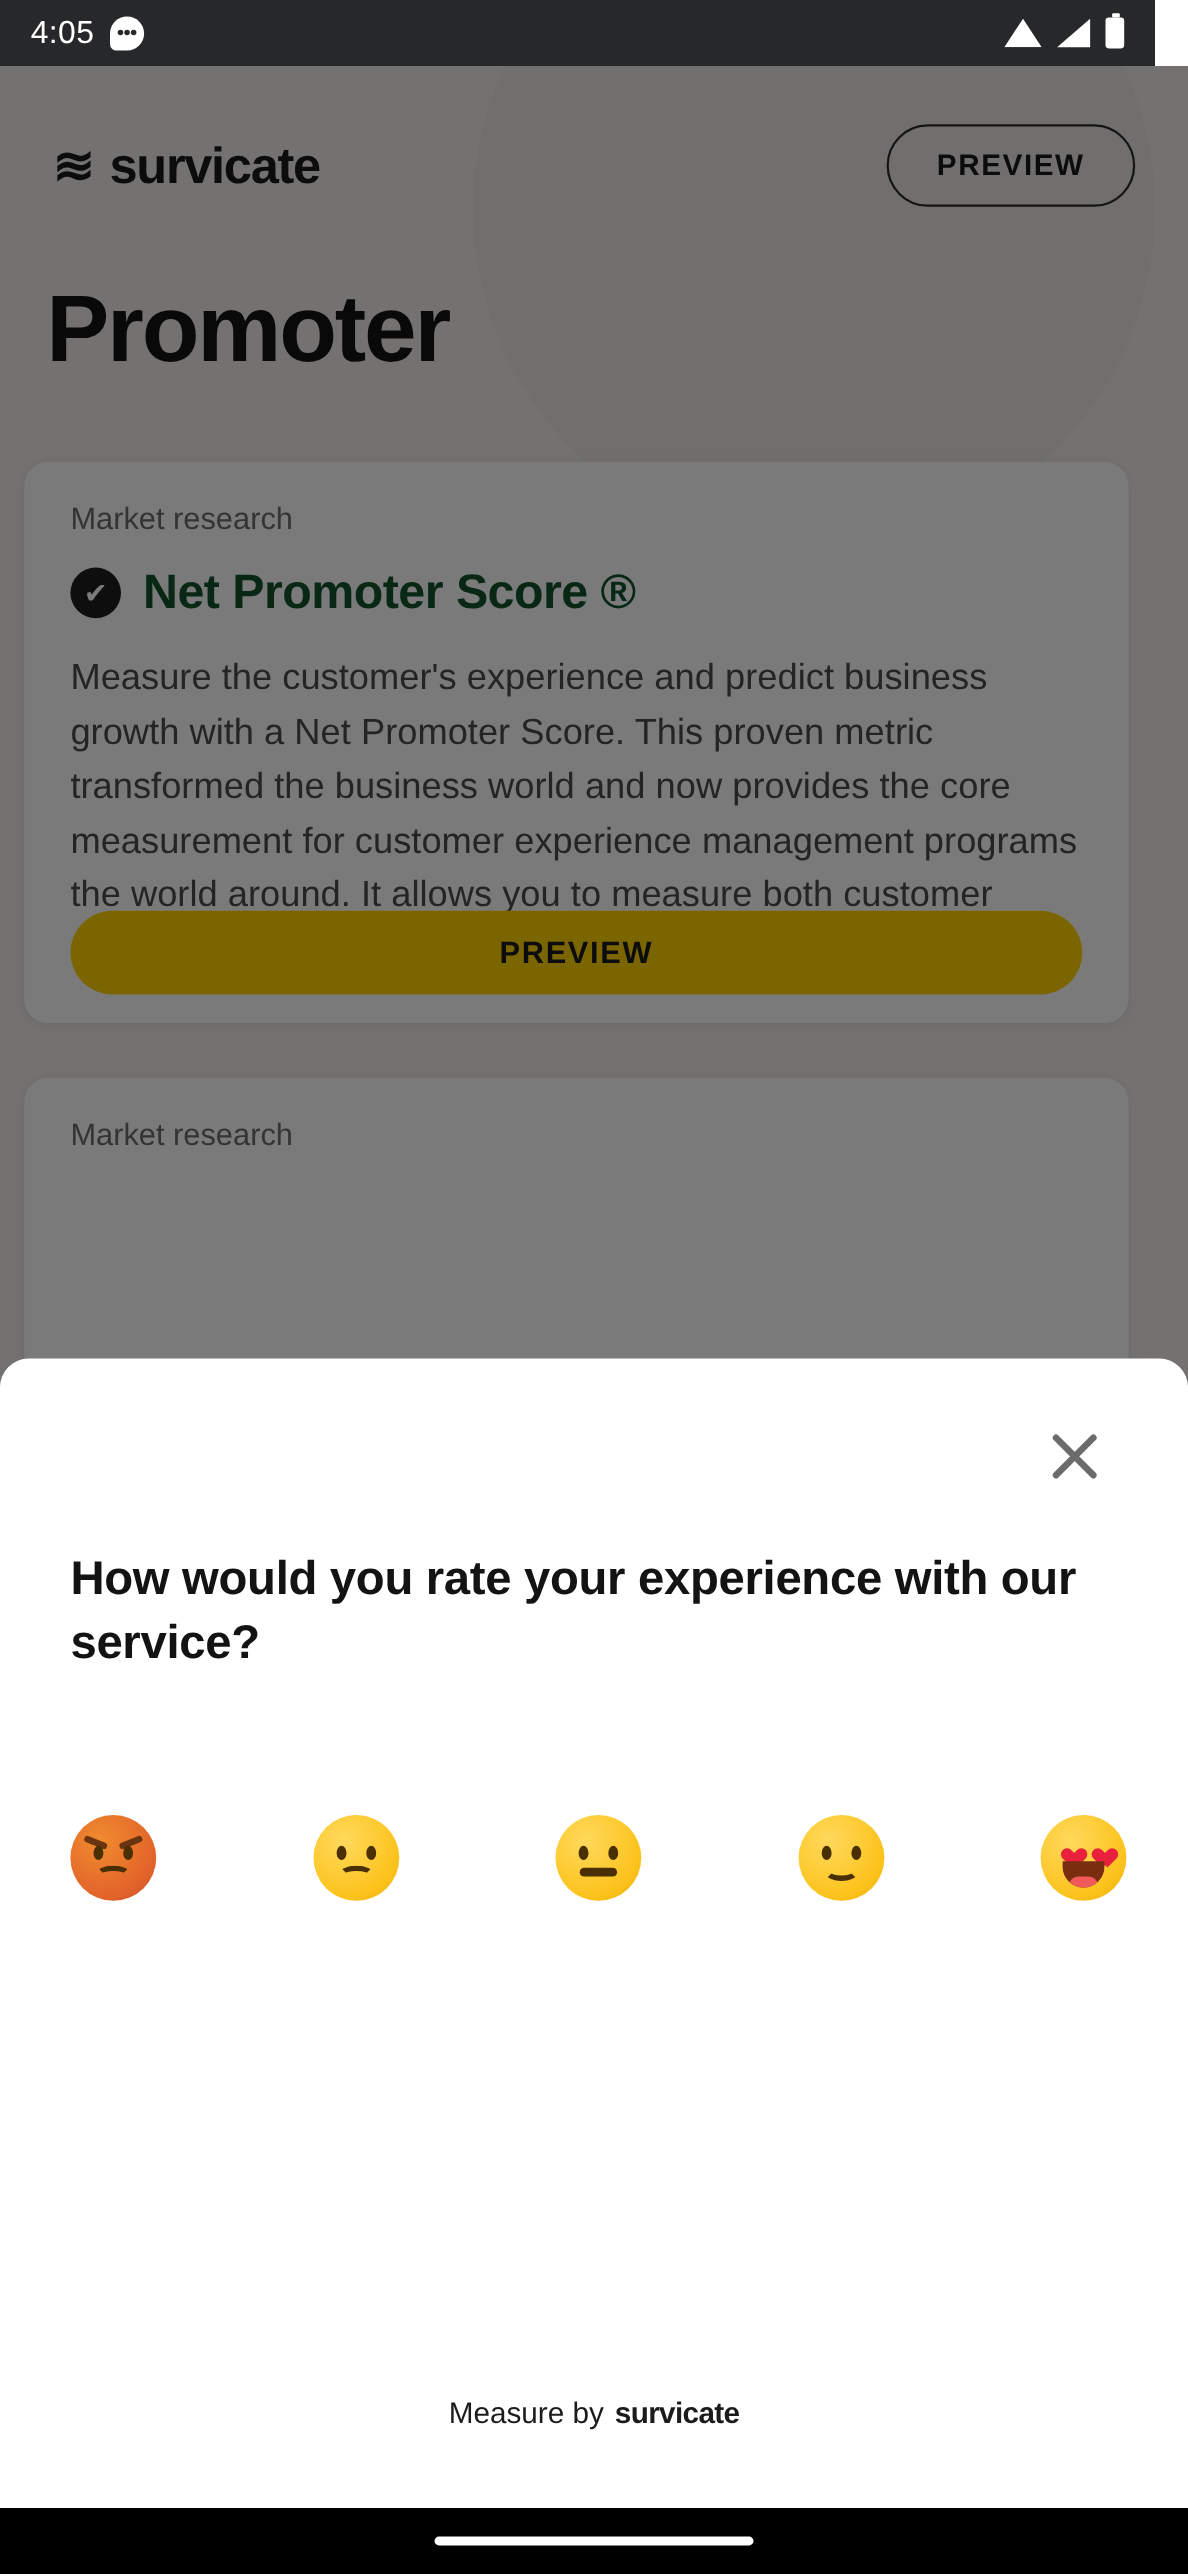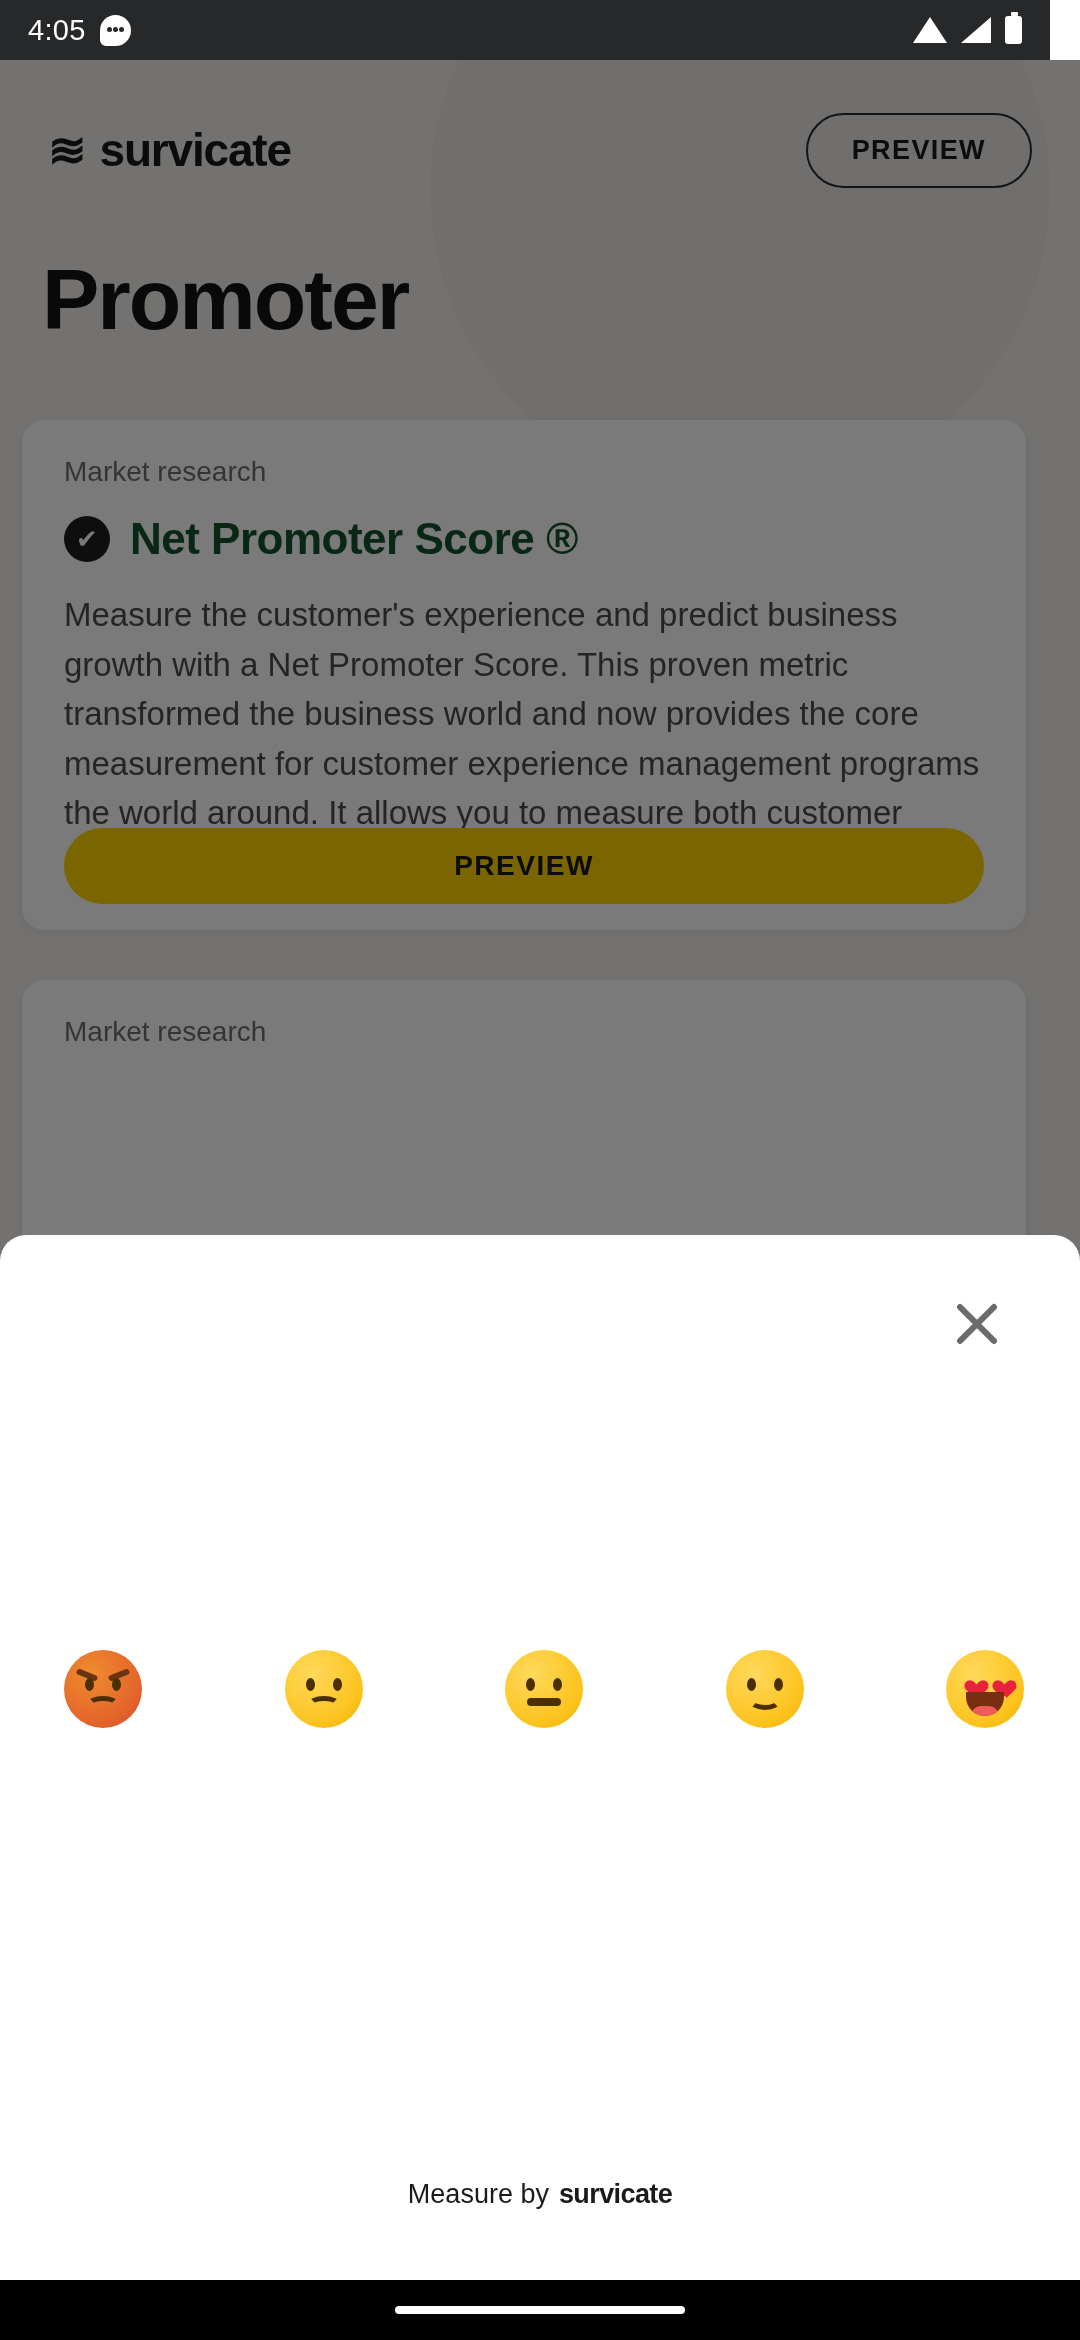--- a/index.html
+++ b/index.html
@@ -459,20 +459,21 @@
   </div>
 
   <div id="scrim"></div>
 
   <div id="survey-sheet">
     <div id="close-btn">
       <span></span>
         <span></span>
     </div>
 
+    <div id="question">How would you rate your experience with our service?</div>
 
     <div id="emoji-row">
 
       <div class="emoji-btn">
         <div class="face f-angry">
           <div class="brow l"></div>
             <div class="brow r"></div>
           <div class="eye l"></div>
             <div class="eye r"></div>
           <div class="mouth-frown"></div>

